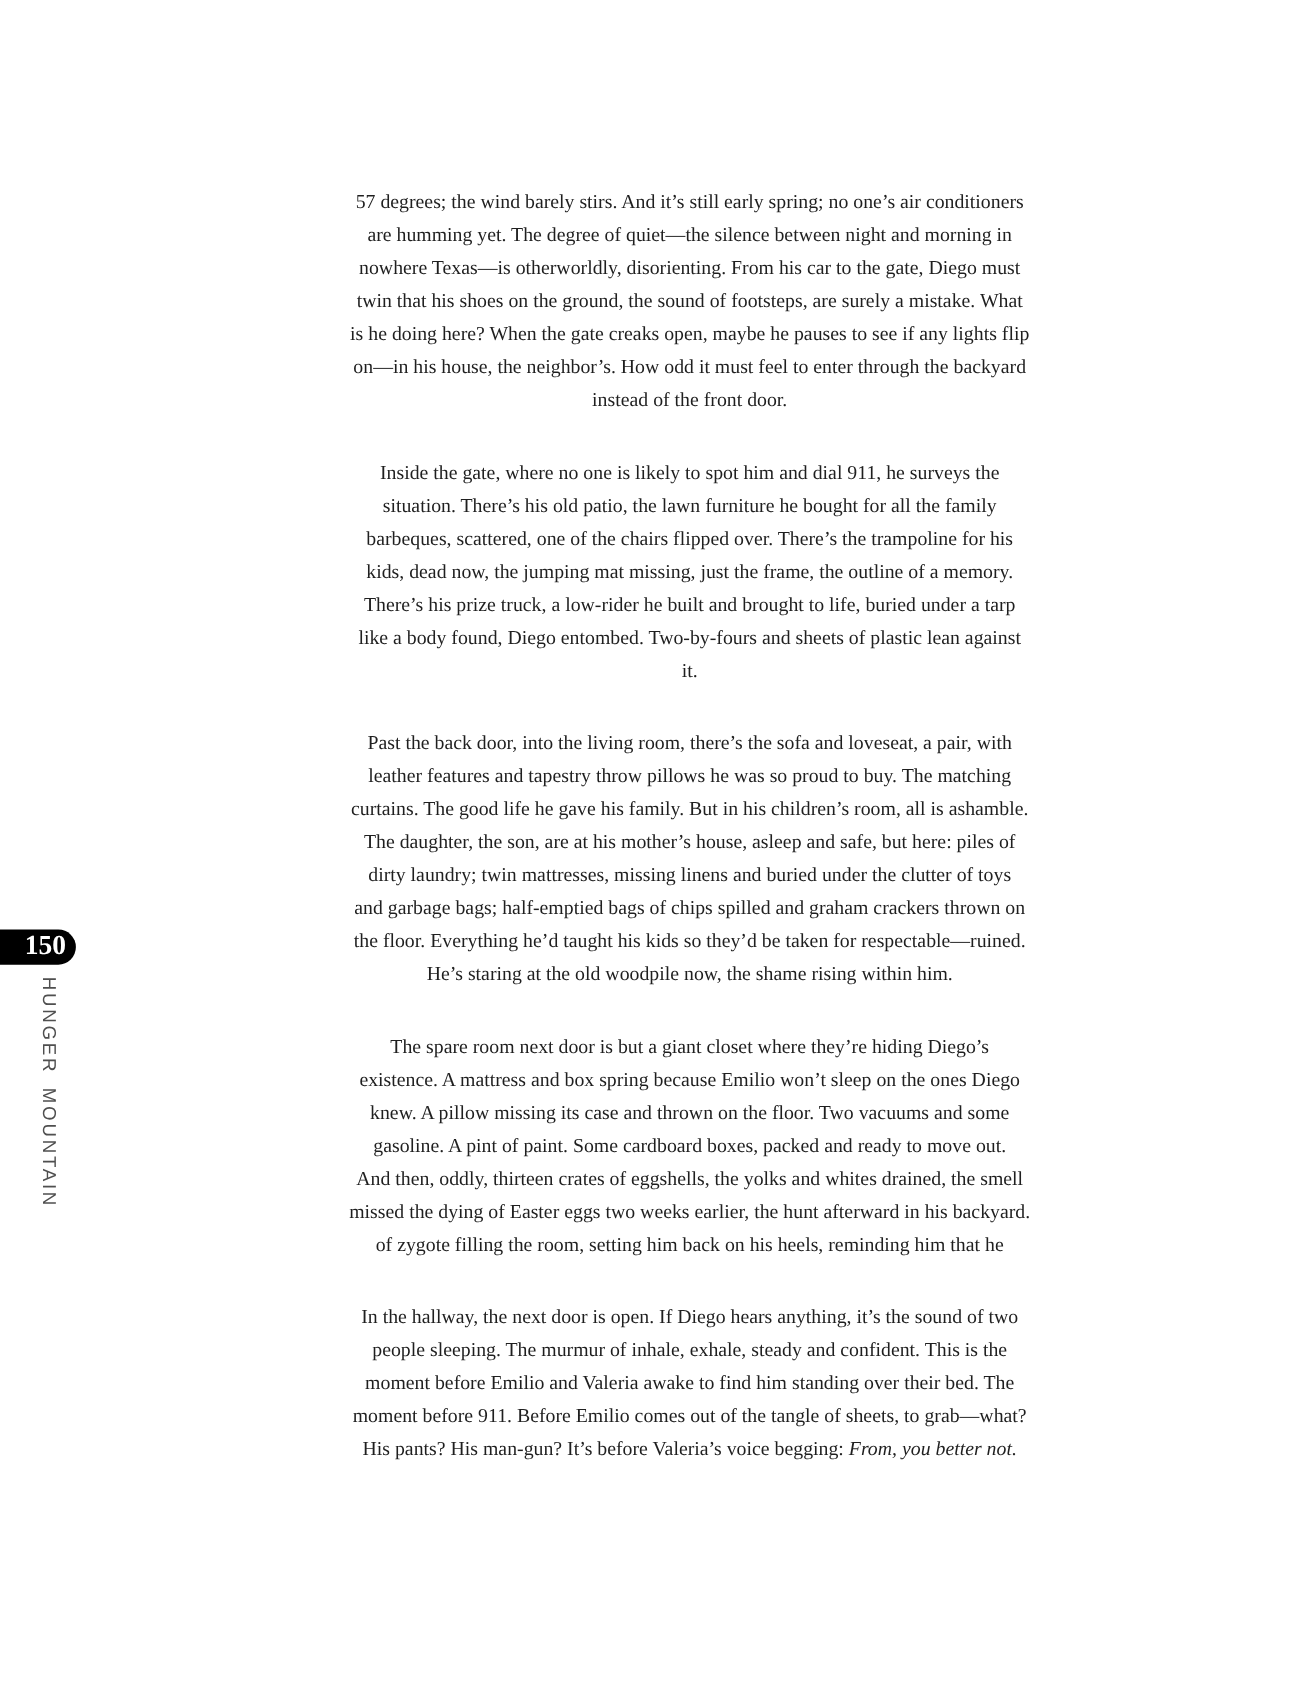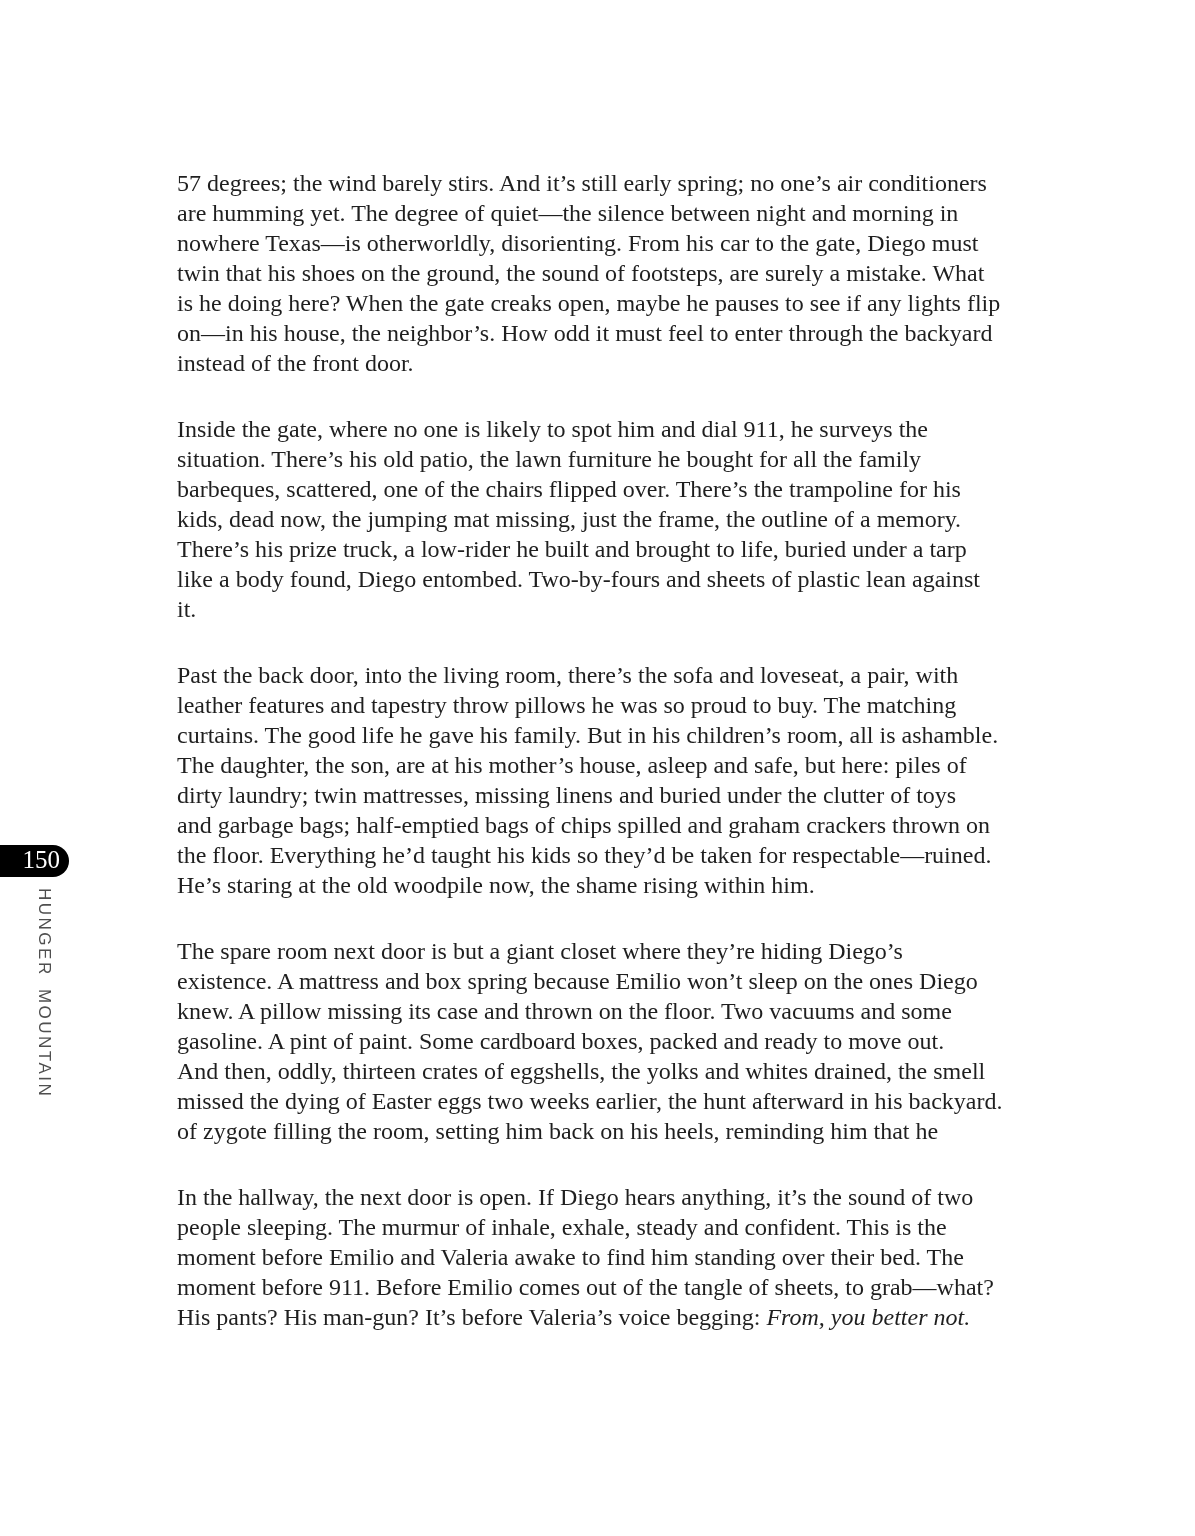--- a/index.html
+++ b/index.html
@@ -19,23 +19,23 @@
     inset: 0;
     background: #ffffff;
   }
   
   .body-text {
     position: absolute;
     left: 177px;
     top: 168px;
     width: 900px;
     color: #1f1f1f;
-    font-size: 24px;
+    font-size: 18px;
     line-height: 30px;
-    text-align: left;
+    text-align: center;
   }
   .paragraph {
     margin: 0 0 36px 0;
   }
   .line {
     white-space: nowrap;
   }
   .italic {
     font-style: italic;
   }
@@ -51,20 +51,21 @@
   }
   .page-tab .num {
     position: absolute;
     right: 9px;
     top: 0;
     height: 32px;
     line-height: 30px;
     color: #ffffff;
     font-size: 25px;
     font-family: "Liberation Serif", serif;
+    font-weight: bold;
   }
   
   .journal-title {
     position: absolute;
     left: 54px;
     top: 888px;
     width: 210px;
     transform-origin: 0 0;
     transform: rotate(90deg);
     font-family: "Liberation Sans", sans-serif;

